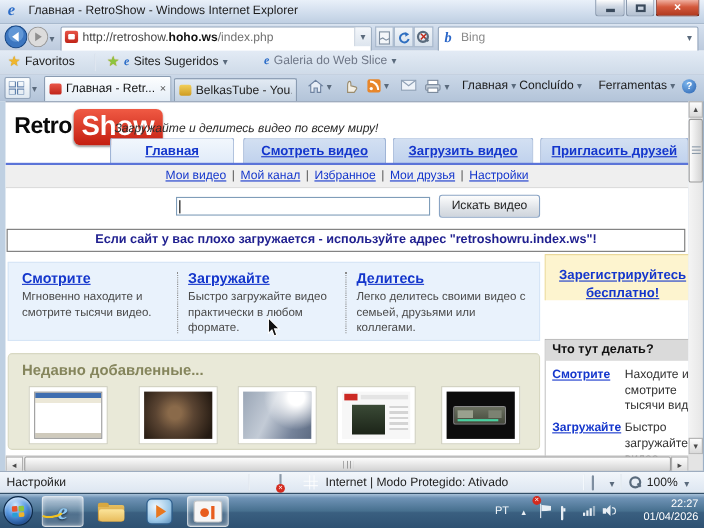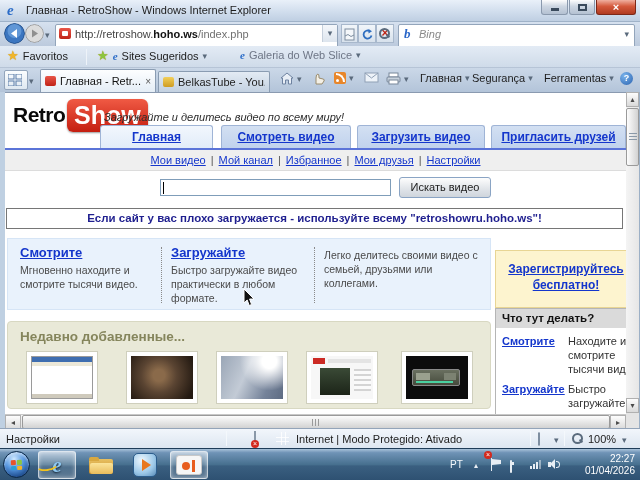--- a/index.html
+++ b/index.html
@@ -26,21 +26,21 @@
 .addrfield{left:55px;width:283px}
 .favicon{position:absolute;left:3px;top:3px;width:12px;height:11px;background:linear-gradient(180deg,#e85548,#c02418);border-radius:2px}
 .favicon::after{content:"";position:absolute;left:3px;top:3px;width:6px;height:5px;background:#fff;border-radius:1px}
 .url{position:absolute;left:19px;top:3px;white-space:nowrap;font-size:11px;color:#707070}
 .url b{color:#111}
 .url .pre{color:#444}
 .addr-dd{position:absolute;right:0;top:0;width:15px;height:17px;border-left:1px solid #c6d0dc;background:linear-gradient(180deg,#f4f7fb,#dde5ee);color:#5a6a7c;text-align:center;line-height:16px;font-size:9px}
 .tbbtn{position:absolute;top:2px;height:19px;border:1px solid #a8b8cc;background:linear-gradient(180deg,#f2f6fa,#d7e1ec);text-align:center}
 .searchfield{left:398px;width:237px}
 .bing-b{position:absolute;left:5px;top:1px;font-family:"Liberation Serif",serif;font-style:italic;font-weight:bold;font-size:13px;color:#2a66c8}
-.bing-txt{position:absolute;left:20px;top:3px;font-style:italic;color:#8a8a8a}
+.bing-txt{position:absolute;left:20px;top:3px;color:#8a8a8a}
 .mag{width:11px;height:11px;display:inline-block;position:relative}
 .mag::before{content:"";position:absolute;left:0;top:0;width:7px;height:7px;border:2px solid #5a6b7d;border-radius:50%}
 .mag::after{content:"";position:absolute;left:7px;top:7px;width:4px;height:2px;background:#5a6b7d;transform:rotate(45deg)}
 .dd{color:#5a6a7c;font-size:9px}
 
 
 .favbar{position:absolute;left:0;top:46px;width:640px;height:22px;background:linear-gradient(180deg,#e3ebf5,#cfdbe9);border-bottom:1px solid #b6c4d6}
 .fav-item{position:absolute;top:3px;display:flex;align-items:center;gap:4px;color:#1c1c1c}
 .star{color:#f0b62c;font-size:13px;text-shadow:0 0 1px #b8860b;line-height:13px}
 .vdiv{position:absolute;top:3px;width:1px;height:16px;background:#b0bfd2;border-right:1px solid #eef3f9}
@@ -81,21 +81,21 @@
 .subnav .sep{color:#555;padding:0 5px}
 .searchin{position:absolute;left:155px;top:86px;width:231px;height:17px;border:1px solid #7f9db9;background:#fff}
 .caret{position:absolute;left:2px;top:2px;width:1px;height:12px;background:#000}
 .searchbtn{position:absolute;left:394px;top:84px;width:92px;height:21px;border:1px solid #8aa4c4;border-radius:3px;background:linear-gradient(180deg,#fdfdfd,#dfe3e8 60%,#cfd5dc);text-align:center;line-height:19px;color:#222}
 .notice{position:absolute;left:1px;top:115px;width:617px;height:21px;border:1px solid #767676;text-align:center;line-height:19px;font-weight:bold;font-size:11.5px;color:#1f1f8f}
 .features{position:absolute;left:2px;top:145px;width:484px;height:72px;background:#e9f2fc;border:1px solid #d6e5f6}
 .fcol{position:absolute;top:6px}
 .fcol .ft{font-size:13px;font-weight:bold}
 .fcol .fx{margin-top:3px;font-size:10.5px;color:#4a4a4a;line-height:1.35}
 .fsep{position:absolute;top:8px;bottom:6px;width:0;border-left:1px dotted #8a8a8a}
-.register{position:absolute;left:490px;top:157px;width:131px;height:58px;overflow:hidden}
+.register{position:absolute;left:490px;top:138px;width:131px;height:42px;overflow:hidden}
 .register .inner{width:142px;height:58px;background:#fdf4cf;border:1px solid #e8d594;text-align:center;padding-top:11px;font-weight:bold;font-size:12px;line-height:1.3}
 .w2d{position:absolute;left:490px;top:215px;width:131px;height:110px;overflow:hidden}
 .w2d .inner{width:140px;height:110px;border:1px solid #b5b5b5;background:#fff}
 .w2head{height:19px;background:#dadada;line-height:19px;padding-left:6px;font-weight:bold;font-size:11.5px;color:#111}
 .w2row{display:flex;padding:7px 0 0 6px}
 .w2l{width:66px;flex:0 0 auto;font-weight:bold}
 .w2t{width:70px;color:#333;line-height:1.25}
 .recent{position:absolute;left:2px;top:228px;width:484px;height:88px;background:#e9e9d8;border:1px solid #d8d8c2;border-radius:4px}
 .rtitle{position:absolute;left:12px;top:7px;font-weight:bold;font-size:13.5px;color:#85855c}
 .th{position:absolute;top:29px;width:72px;height:53px;background:#fff;border:1px solid #cfcfbd;padding:4px}
@@ -304,21 +304,21 @@
         <rect x="1" y="5" width="13" height="5" rx="1" fill="#c8d2dd" stroke="#78879a"></rect>
         <rect x="3" y="8" width="9" height="4" fill="#fff" stroke="#78879a"></rect>
       </svg>
     <span class="dd">▾</span>
   </div>
   <div class="cmd" style="left:420px">
     <span class="cmd-label">Главная</span>
     <span class="dd">▾</span>
   </div>
   <div class="cmd" style="left:472px">
-    <span class="cmd-label">Segurança</span>
+    <span class="cmd-label">Concluído</span>
     <span class="dd">▾</span>
   </div>
   <div class="cmd" style="left:544px">
     <span class="cmd-label">Ferramentas</span>
     <span class="dd">▾</span>
   </div>
   <div class="cmd" style="left:620px">
     <span class="helpc">?</span>
   </div>
 </div>
@@ -339,34 +339,35 @@
 
   <div class="subnav">
     <span class="link">Мои видео</span><span class="sep">|</span><span class="link">Мой канал</span><span class="sep">|</span><span class="link">Избранное</span><span class="sep">|</span><span class="link">Мои друзья</span><span class="sep">|</span><span class="link">Настройки</span>
   </div>
 
   <div class="searchin">
       <span class="caret"></span>
     </div>
   <div class="searchbtn">Искать видео</div>
 
-  <div class="notice">Если сайт у вас плохо загружается - используйте всему "retroshowru.hoho.ws"!</div>
+  <div class="notice">Если сайт у вас плохо загружается - используйте адрес "retroshowru.index.ws"!</div>
 
   <div class="features">
     <div class="fcol" style="left:12px;width:138px">
       <div class="ft link">Смотрите</div>
       <div class="fx">Мгновенно находите и смотрите тысячи видео.</div>
     </div>
     <div class="fsep" style="left:153px"></div>
     <div class="fcol" style="left:163px;width:142px">
       <div class="ft link">Загружайте</div>
       <div class="fx">Быстро загружайте видео практически в любом формате.</div>
     </div>
     <div class="fsep" style="left:306px"></div>
     <div class="fcol" style="left:316px;width:158px">
+      <div class="ft link">Делитесь</div>
       <div class="fx">Легко делитесь своими видео с семьей, друзьями или коллегами.</div>
     </div>
   </div>
 
   <div class="register">
     <div class="inner">
       <span class="link">Зарегистрируйтесь</span><br>
       <span class="link">бесплатно!</span>
     </div>
   </div>

